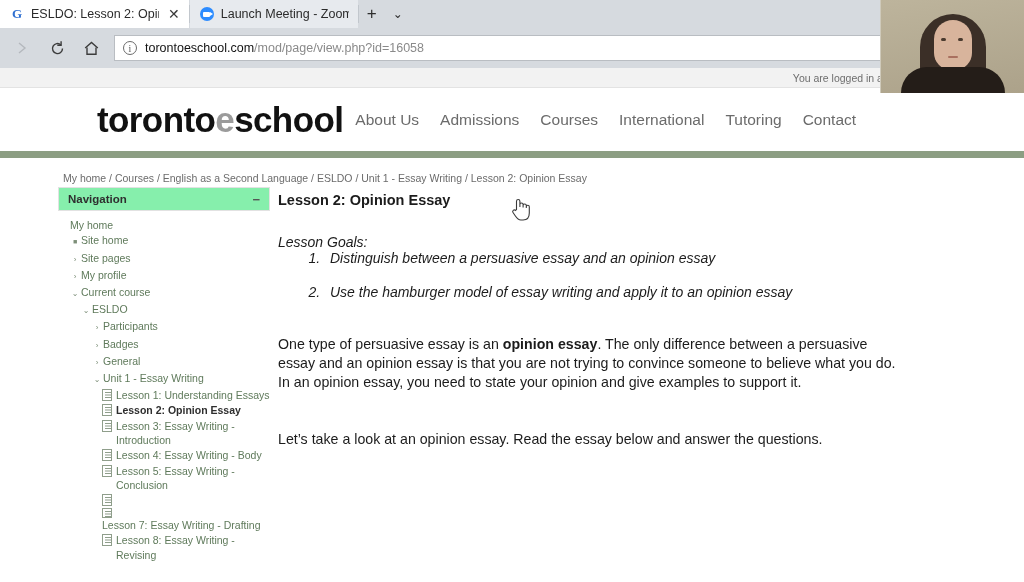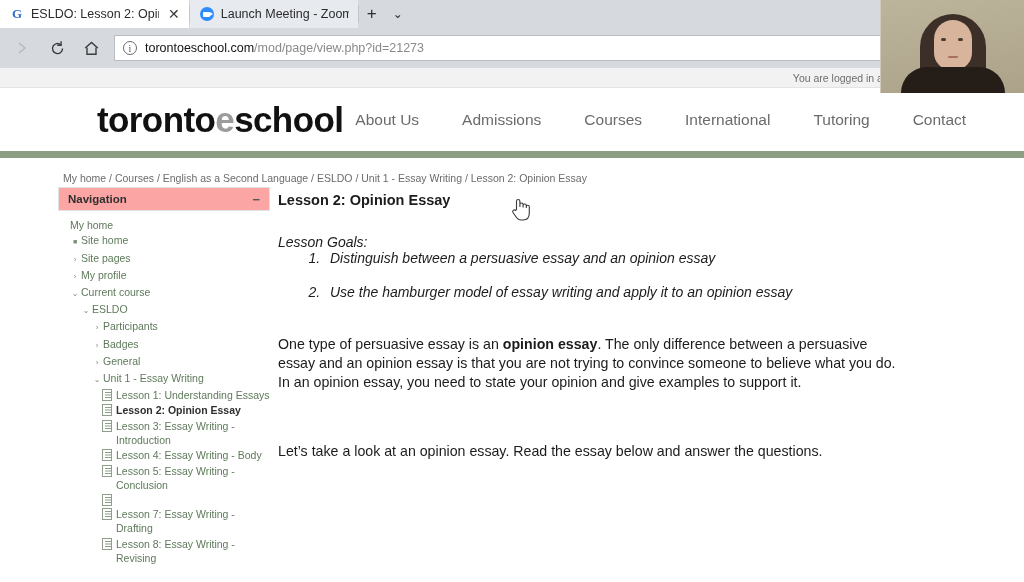--- a/index.html
+++ b/index.html
@@ -96,36 +96,36 @@
   }
 
   .sitehead {
     height:63px; display:flex; align-items:center; padding-left:63px; background:#fff;margin-left:34px;
   }
   .logo {
     font-size:35px; font-weight:bold; letter-spacing:-0.6px; color:#111;
     font-family:"Liberation Sans", sans-serif; line-height:1;
   }
   .logo .e { color:#9b9b9b; }
-  .mainnav { display:flex; gap:43px; margin-left:12px; font-size:15.5px; color:#6b6b6b; }
+  .mainnav { display:flex; gap:21px; margin-left:12px; font-size:15.5px; color:#6b6b6b; }
   .mainnav span { cursor:pointer; white-space:nowrap; }
 
   .greenbar { height:7px; background:#8c9e83; }
 
   .body-area { position:relative; height:100%; background:#fff; }
 
   .breadcrumb {
     position:absolute; left:63px; top:14px;
     font-size:10.5px; color:#6b6b6b; white-space:nowrap;
   }
 
   
   .sidebar { position:absolute; left:58px; top:29px; width:212px; }
   .blockhead {
-    background:#fca5a5; border:1px solid #e2e2e2;
+    background:#86efac; border:1px solid #e2e2e2;
     height:24px; display:flex; align-items:center; justify-content:space-between;
     padding:0 9px; font-size:11.5px; color:#2f2f2f; font-weight:bold;
   }
   .blockhead .minus { font-size:13px; color:#555; cursor:pointer; line-height:1; }
   .tree { padding-top:7px; font-size:10.5px; color:#5f7a5b; }
   .tnode { display:flex; align-items:flex-start; line-height:14.6px; padding:0.3px 0; }
   .tnode .twist {
     width:12px; flex:0 0 12px; text-align:center; color:#7d8f79; font-size:8px;
     padding-top:2px; cursor:pointer;
   }
@@ -151,21 +151,21 @@
   .students { font-style:italic; font-size:14px; color:#1c1c1c; margin-top:40px; }
   ol.goal-list { margin:0 0 0 46px; padding:0; }
   ol.goal-list li {
     font-style:italic; font-size:14px; color:#1c1c1c;
     margin-bottom:18px; padding-left:6px;
   }
   .para {
     font-size:14.2px; color:#1c1c1c; line-height:19px; margin-top:35px;
   }
   .para b { font-weight:bold; }
-  .para2 { font-size:14.2px; color:#1c1c1c; margin-top:51px; }
+  .para2 { font-size:14.2px; color:#1c1c1c; margin-top:39px; }
 
   
   .webcam {
     position:absolute; right:0; top:0; width:144px; height:93px;
     background:#b3aa93; overflow:hidden; border-left:1px solid #cfcabb;
   }
   .wc-bg { position:absolute; inset:0; background:linear-gradient(170deg,#bdb49c 0%,#aca28a 100%); }
   .wc-hair {
     position:absolute; left:50%; top:14px; transform:translateX(-50%);
     width:66px; height:86px; background:#3b2f27; border-radius:33px 33px 20px 20px;
@@ -227,21 +227,21 @@
     </div>
     <div class="navbtn">
       <svg width="17" height="17" viewBox="0 0 17 17">
         <path d="M2.2 8 L8.5 2.4 L14.8 8" fill="none" stroke="currentColor" stroke-width="1.4"></path>
         <path d="M4 7.6 L4 14.2 L13 14.2 L13 7.6" fill="none" stroke="currentColor" stroke-width="1.4"></path>
       </svg>
     </div>
     <div class="urlbar">
       <span class="info-icon">i</span>
       <span class="url-host">torontoeschool.com</span>
-      <span class="url-path">/mod/page/view.php?id=21273</span>
+      <span class="url-path">/mod/page/view.php?id=16058</span>
       <span class="urlbar-icons">
         <span class="ico-book">◫</span>
         <span class="ico-star">☆</span>
       </span>
     </div>
   </div>
 
   <div class="page">
 
     <div class="userbar">
@@ -329,21 +329,21 @@
               <span class="docicon"></span>
               <span class="tlabel">Lesson 4: Essay Writing - Body</span>
             </div>
             <div class="tnode" style="padding-left: 44px;">
               <span class="docicon"></span>
               <span class="tlabel">Lesson 5: Essay Writing - Conclusion</span>
             </div>
             <div class="tnode" style="padding-left: 44px;">
               <span class="docicon"></span>
             </div>
-            <div class="tnode" style="padding-left: 44px;">
+            <div class="tnode" style="padding-left: 44px; flex-direction: column;">
               <span class="docicon"></span>
               <span class="tlabel">Lesson 7: Essay Writing - Drafting</span>
             </div>
             <div class="tnode" style="padding-left: 44px;">
               <span class="docicon"></span>
               <span class="tlabel">Lesson 8: Essay Writing - Revising</span>
             </div>
           </div>
       </div>
 

